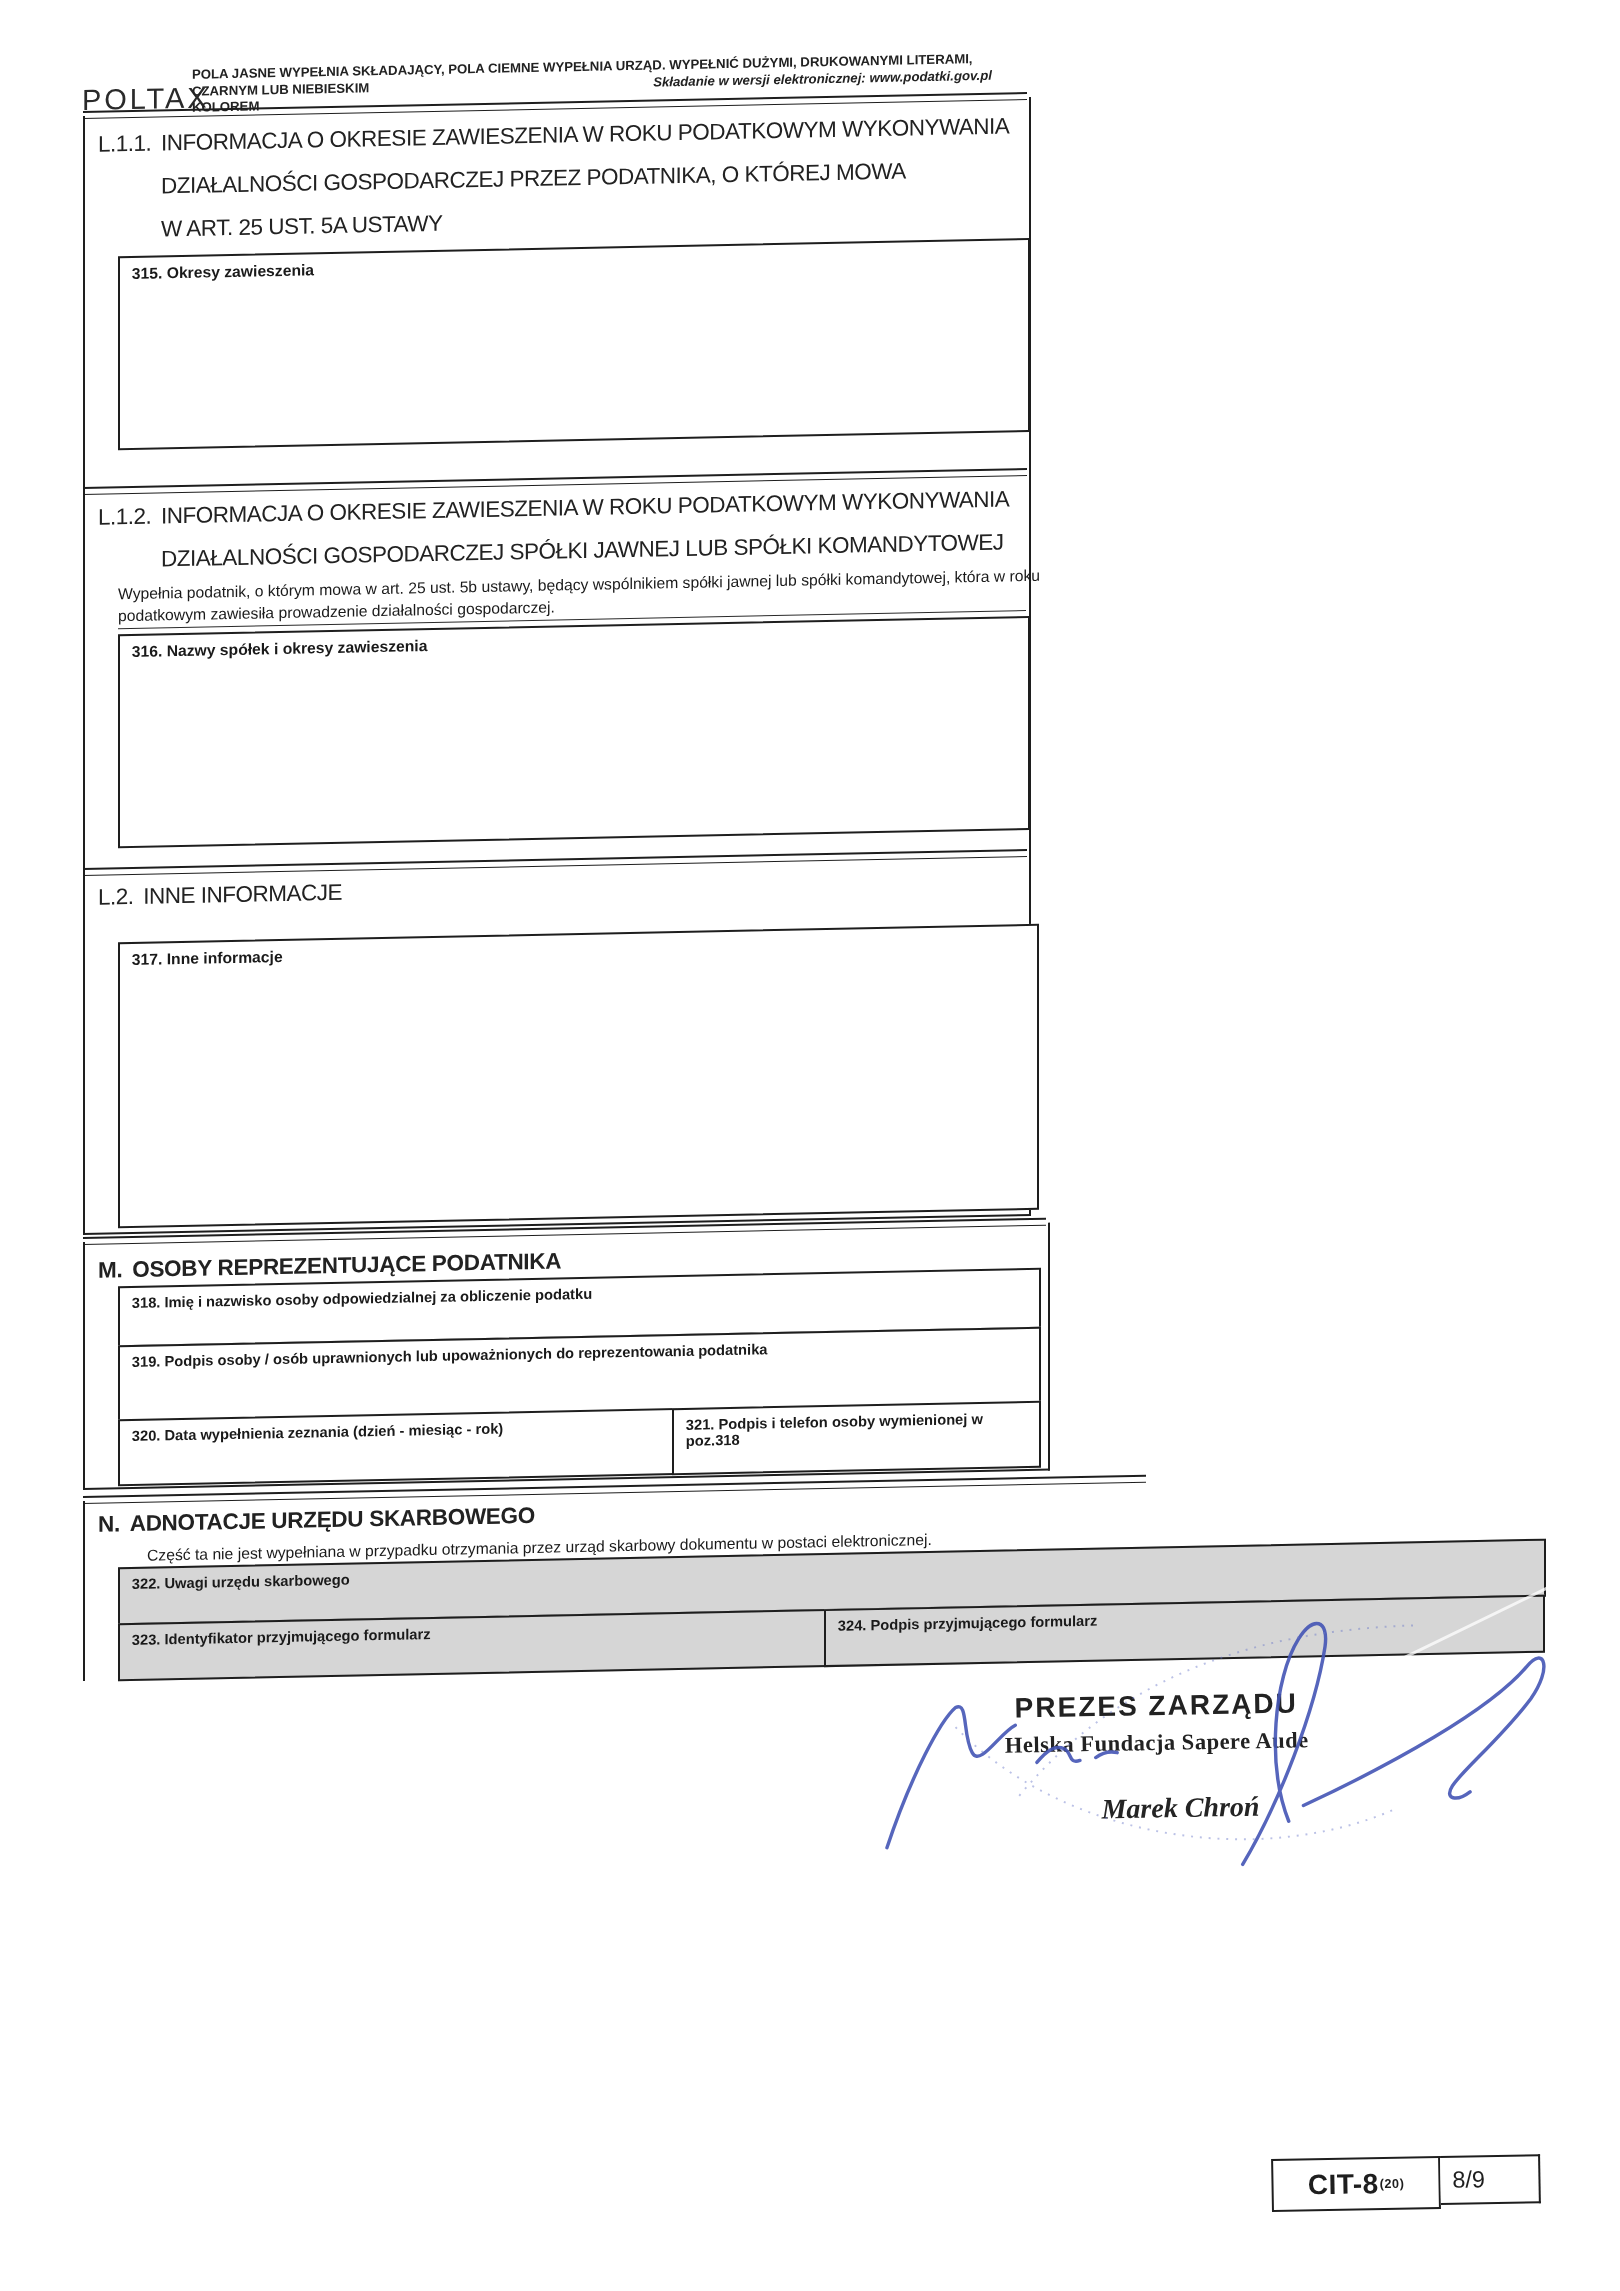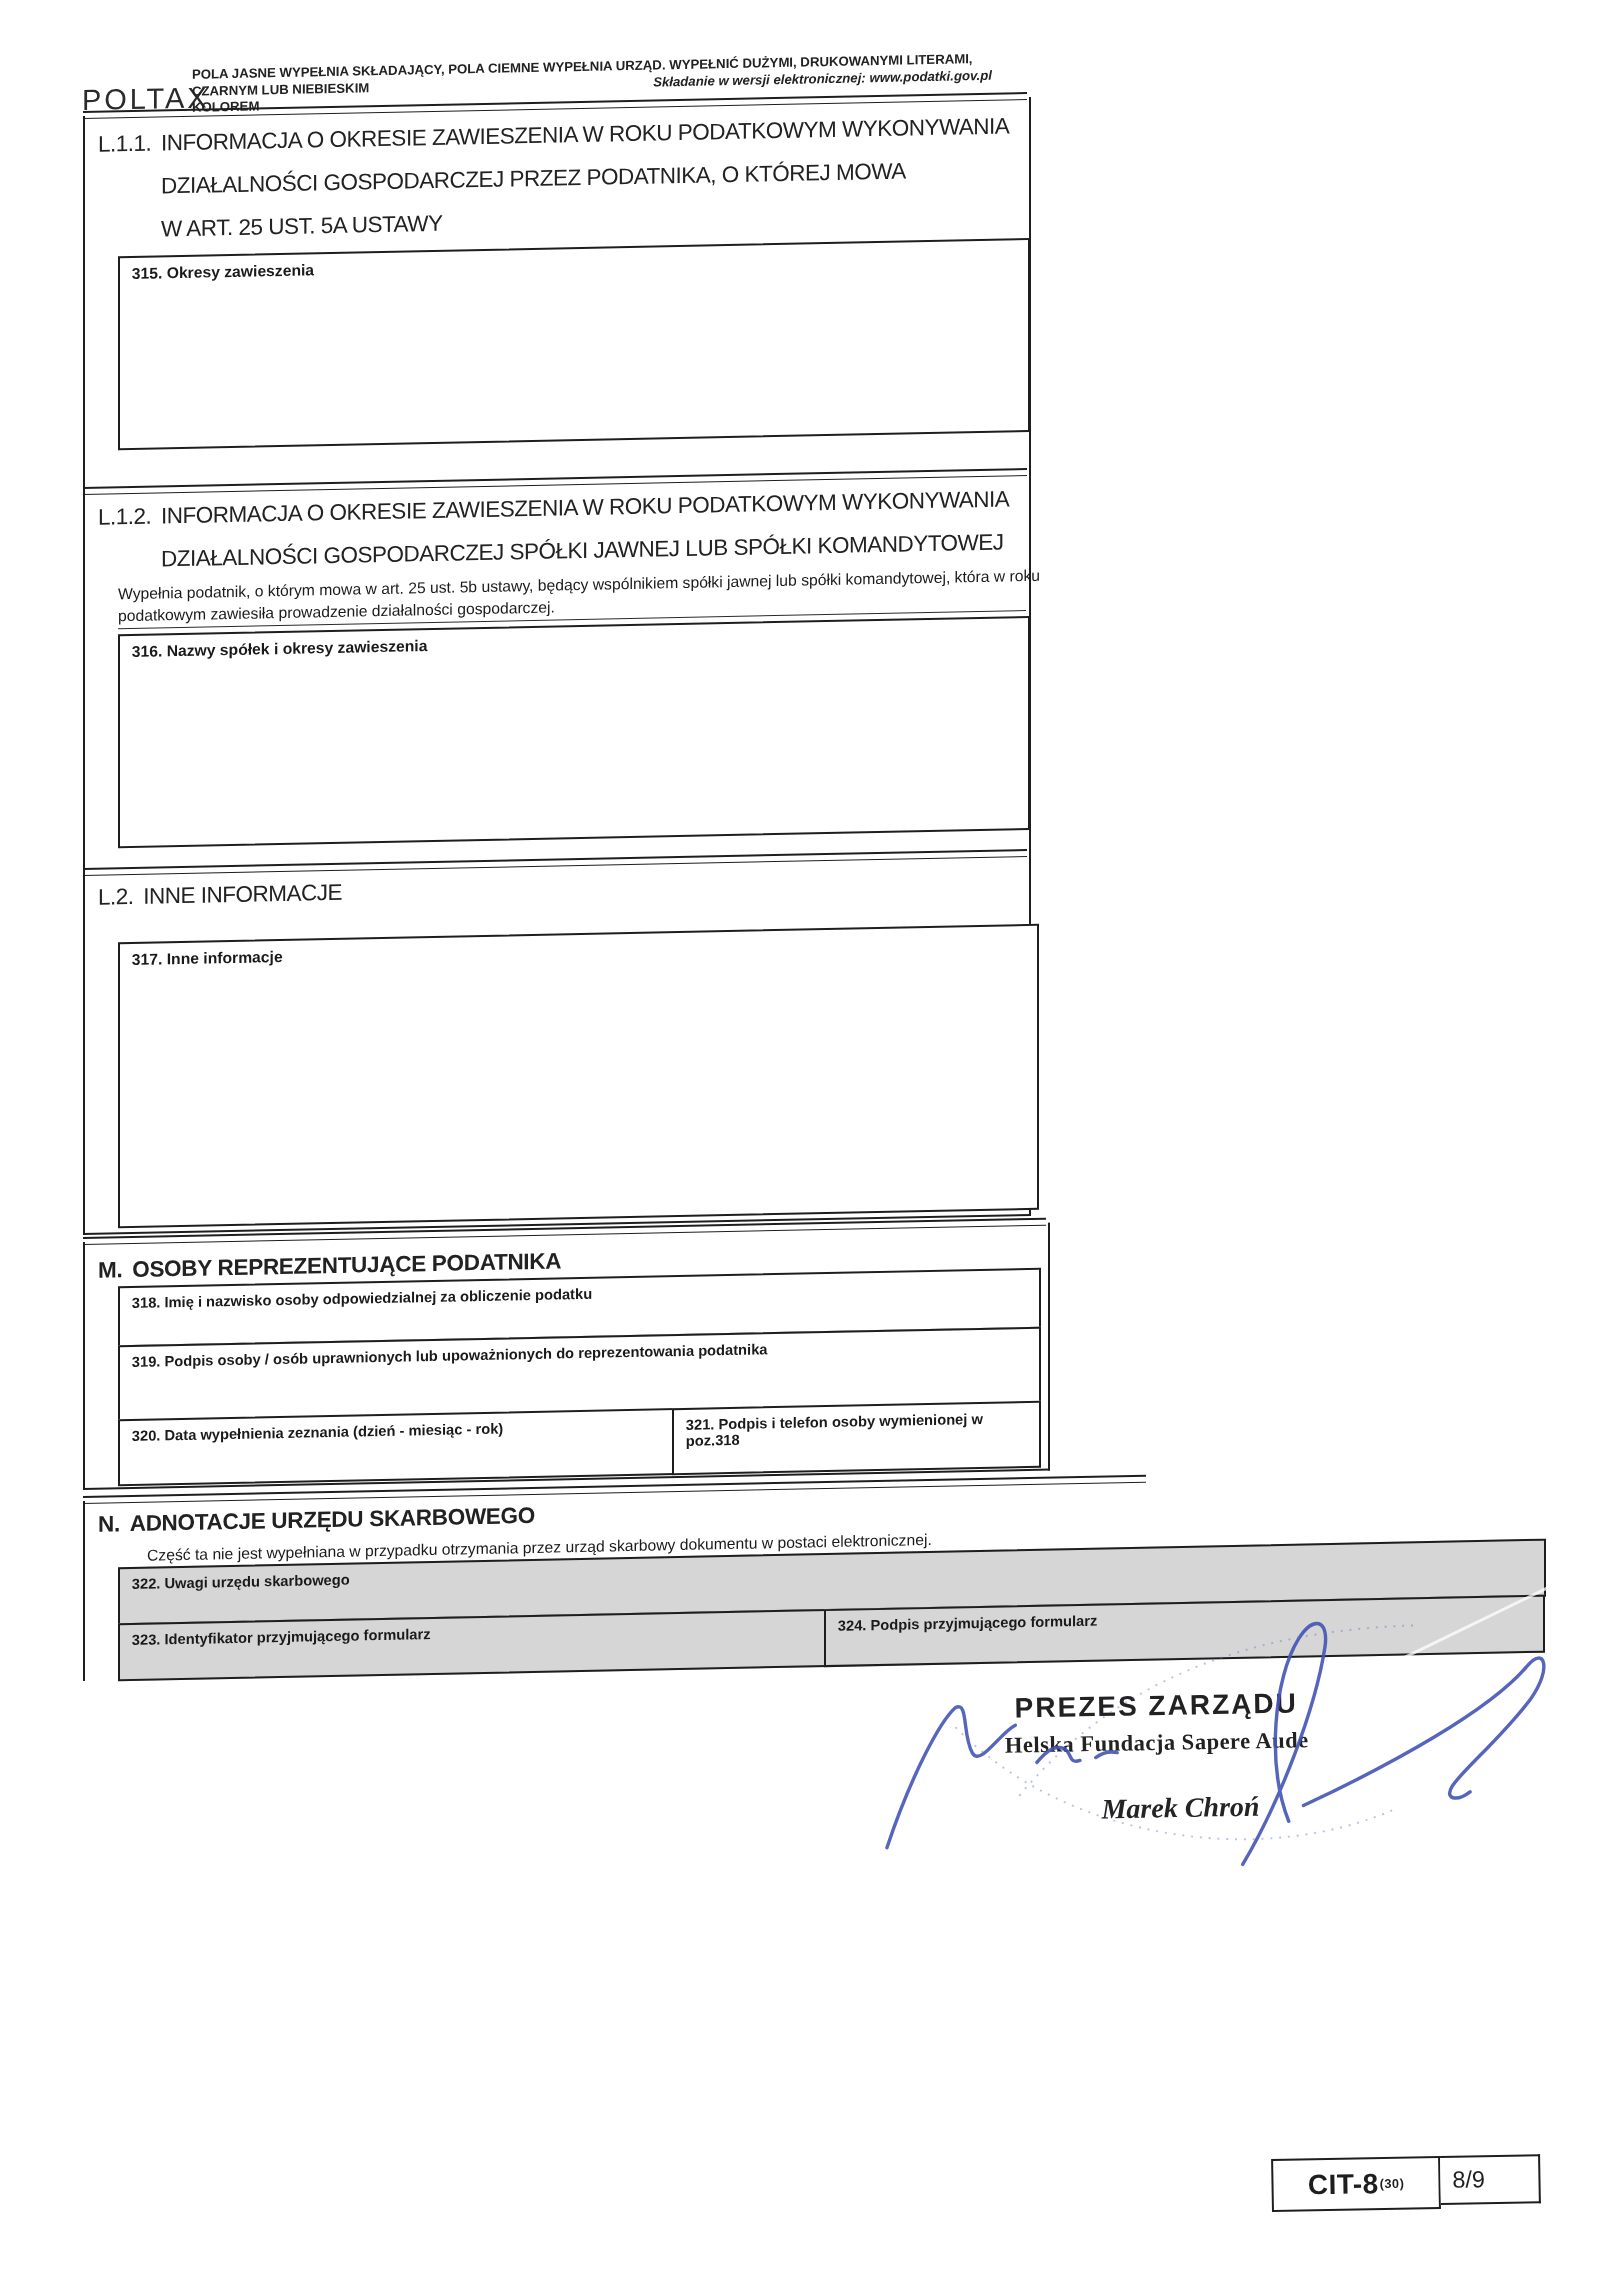--- a/index.html
+++ b/index.html
@@ -214,19 +214,19 @@
     </g>
     <g fill="none" stroke="#6a78c8" stroke-width="2" stroke-dasharray="2 7" opacity="0.45">
       <path d="M 1040 1832 C 1150 1700 1300 1662 1448 1658"></path>
       <path d="M 975 1762 C 1090 1880 1290 1905 1425 1845"></path>
     </g>
   </svg>
 
   <div class="abs footer">
     <div class="codebox">
       <span>CIT-8</span>
-        <sub>(30)</sub>
+        <sub>(20)</sub>
     </div>
     <div class="pagebox">8/9</div>
   </div>
 
 </div>
 
 
 </body></html>

